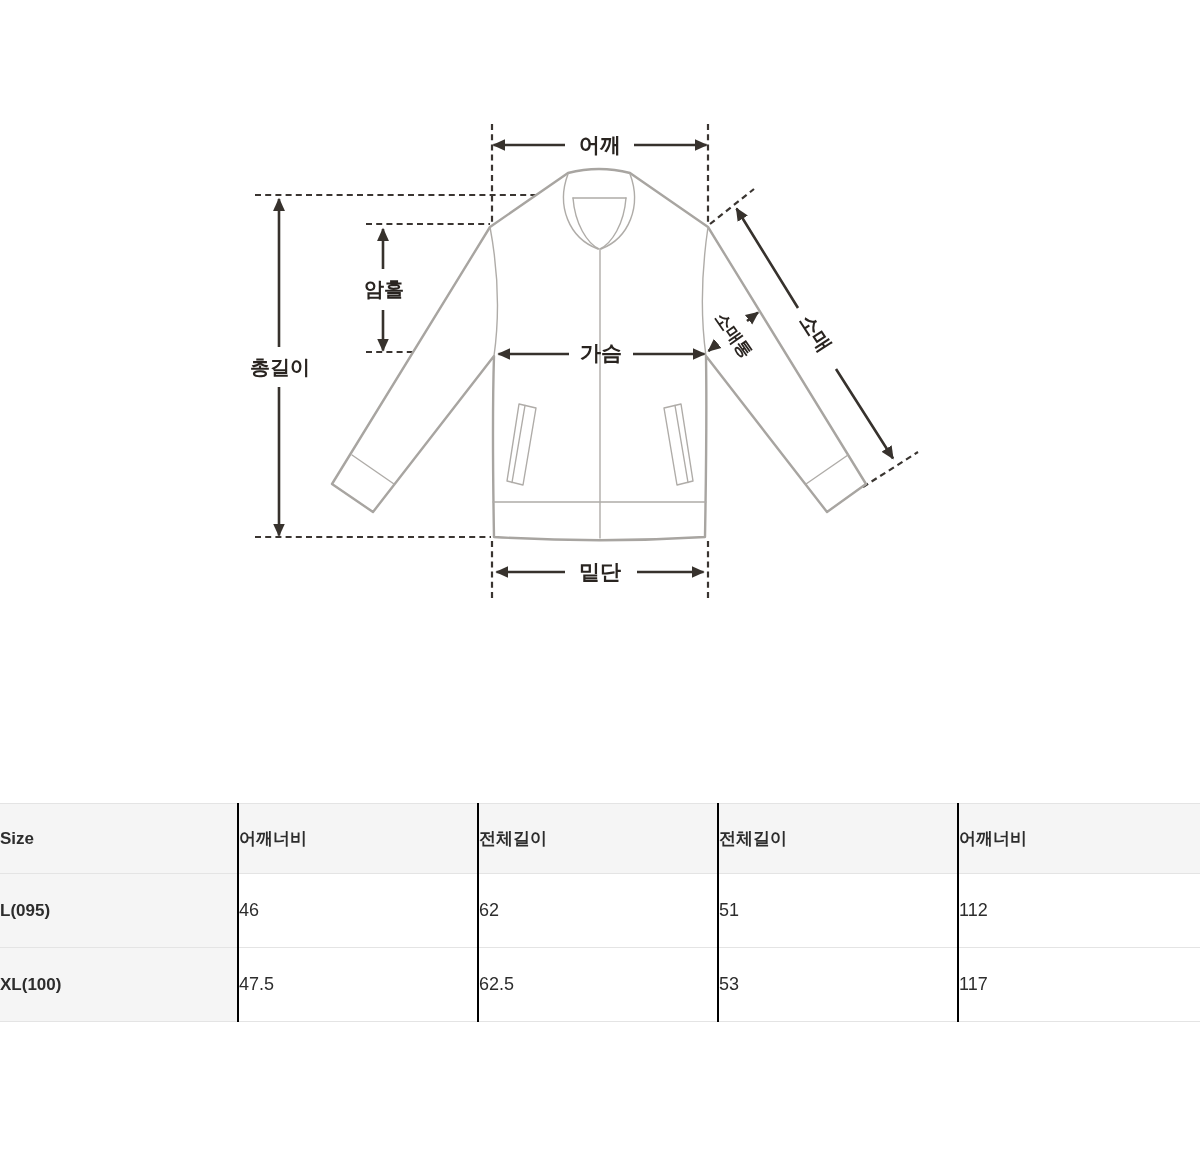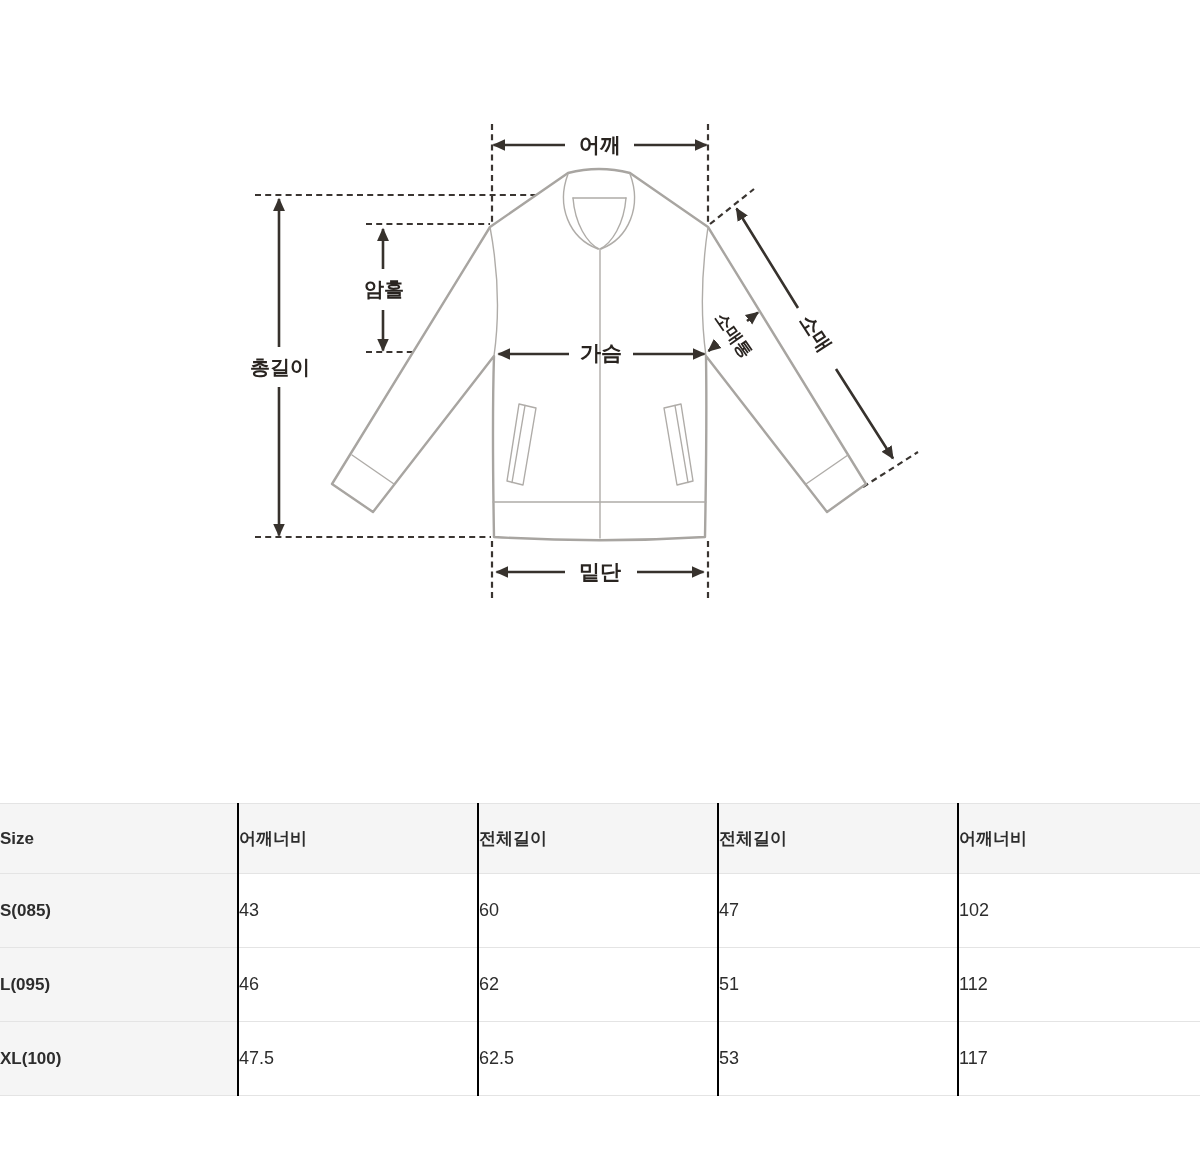--- a/index.html
+++ b/index.html
@@ -114,27 +114,20 @@
     <tr>
       <th>Size</th>
       <th>어깨너비</th>
       <th>전체길이</th>
       <th>전체길이</th>
       <th>어깨너비</th>
     </tr>
   </thead>
   <tbody>
     <tr>
-      <td class="size-cell">S(085)</td>
-      <td>43</td>
-      <td>60</td>
-      <td>47</td>
-      <td>102</td>
-    </tr>
-    <tr>
       <td class="size-cell">L(095)</td>
       <td>46</td>
       <td>62</td>
       <td>51</td>
       <td>112</td>
     </tr>
     <tr>
       <td class="size-cell">XL(100)</td>
       <td>47.5</td>
       <td>62.5</td>

